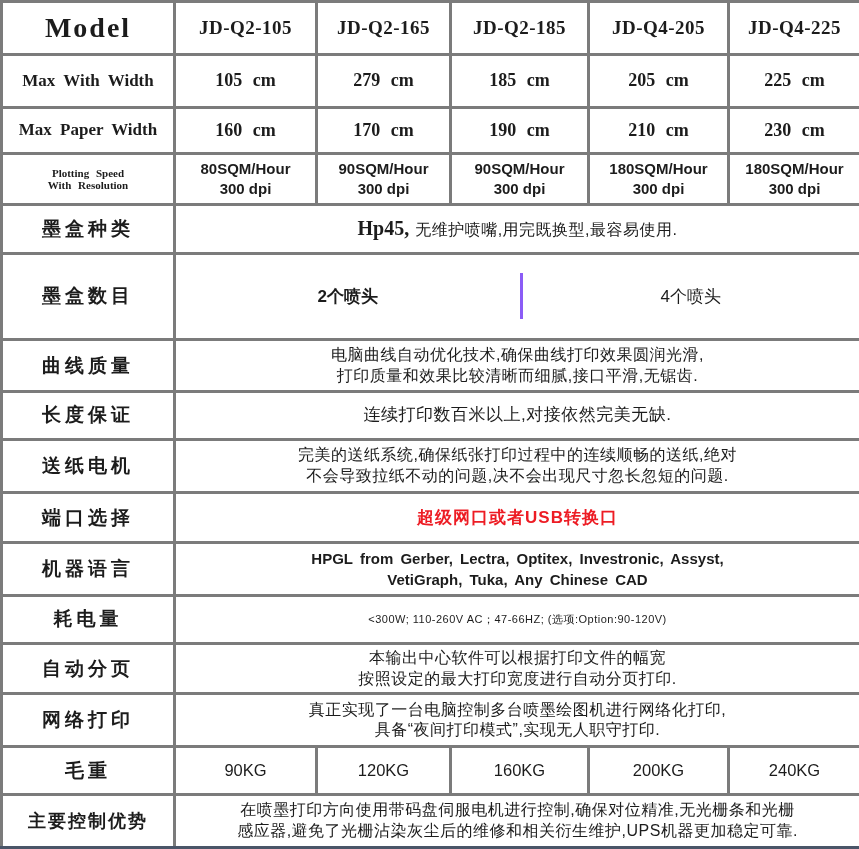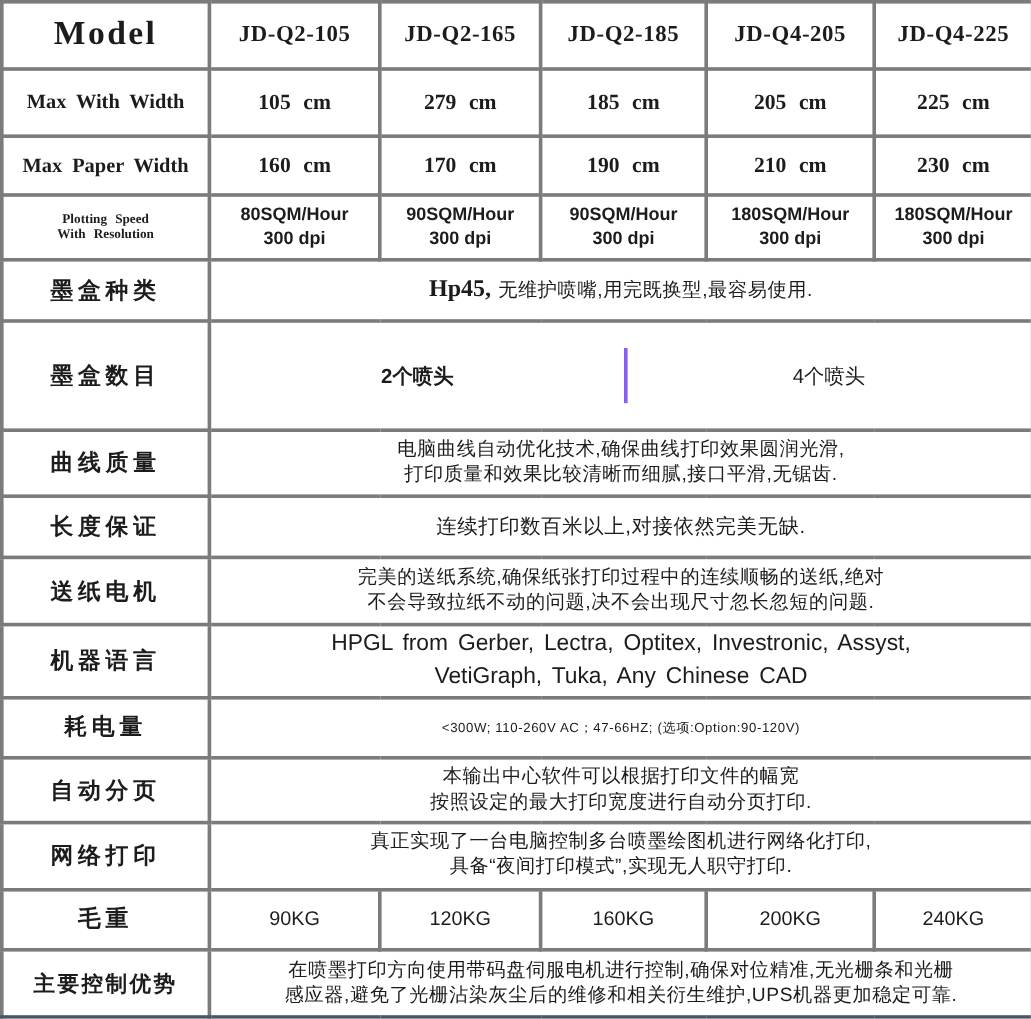--- a/index.html
+++ b/index.html
@@ -24,21 +24,21 @@
   .model-no{font-size:19px;font-weight:bold;letter-spacing:0.5px;}
   .en-lbl{font-size:17px;font-weight:bold;word-spacing:4px;}
   .cm{font-size:18px;font-weight:bold;word-spacing:6px;}
   .speed{font-size:15px;line-height:1.35;font-weight:bold;}
   .zh-lbl{font-size:19px;font-weight:bold;letter-spacing:4px;}
   .zh-lbl-sm{font-size:16px;font-weight:bold;letter-spacing:3px;line-height:1.3;}
   .zh-body{font-size:16px;line-height:1.3;letter-spacing:0.5px;}
   .hp{font-family:"Liberation Serif","DejaVu Serif",serif;font-size:20px;font-weight:bold;}
   .after-hp{margin-left:6px;}
   .red-txt{color:#ed1c24;font-weight:bold;font-size:17px;letter-spacing:1px;}
-  .eng-body{font-size:19px;line-height:1.4;word-spacing:3px;}
+  .eng-body{font-size:15px;line-height:1.4;word-spacing:3px;font-weight:bold;}
   .power{font-size:11px;letter-spacing:0.5px;margin-top:11px;}
   .kg{font-size:16.5px;}
   .split{display:flex;width:100%;height:46px;align-items:stretch;}
   .split-l{width:50.3%;border-right:3px solid #8b5cf6;display:flex;align-items:center;justify-content:center;font-weight:bold;}
   .split-r{flex:1;display:flex;align-items:center;justify-content:center;}
   .heads{font-size:17px;}
 </style>
 </head>
 <body>
 
@@ -122,20 +122,24 @@
       <td class="sans zh-lbl">长度保证</td>
       <td colspan="5" class="sans zh-body" style="font-size:17px">连续打印数百米以上,对接依然完美无缺.</td>
     </tr>
 
     <tr style="height:53px">
       <td class="sans zh-lbl">送纸电机</td>
       <td colspan="5" class="sans zh-body">完美的送纸系统,确保纸张打印过程中的连续顺畅的送纸,绝对
 不会导致拉纸不动的问题,决不会出现尺寸忽长忽短的问题.</td>
     </tr>
 
+    <tr style="height:49px">
+      <td class="sans zh-lbl">端口选择</td>
+      <td colspan="5" class="sans red-txt">超级网口或者USB转换口</td>
+    </tr>
 
     <tr style="height:52px">
       <td class="sans zh-lbl">机器语言</td>
       <td colspan="5" class="sans eng-body">HPGL from Gerber, Lectra, Optitex, Investronic, Assyst,
 VetiGraph, Tuka, Any Chinese CAD</td>
     </tr>
 
     <tr style="height:47px">
       <td class="sans zh-lbl">耗电量</td>
       <td colspan="5" class="sans power">&lt;300W; 110-260V AC；47-66HZ; (选项:Option:90-120V)</td>

